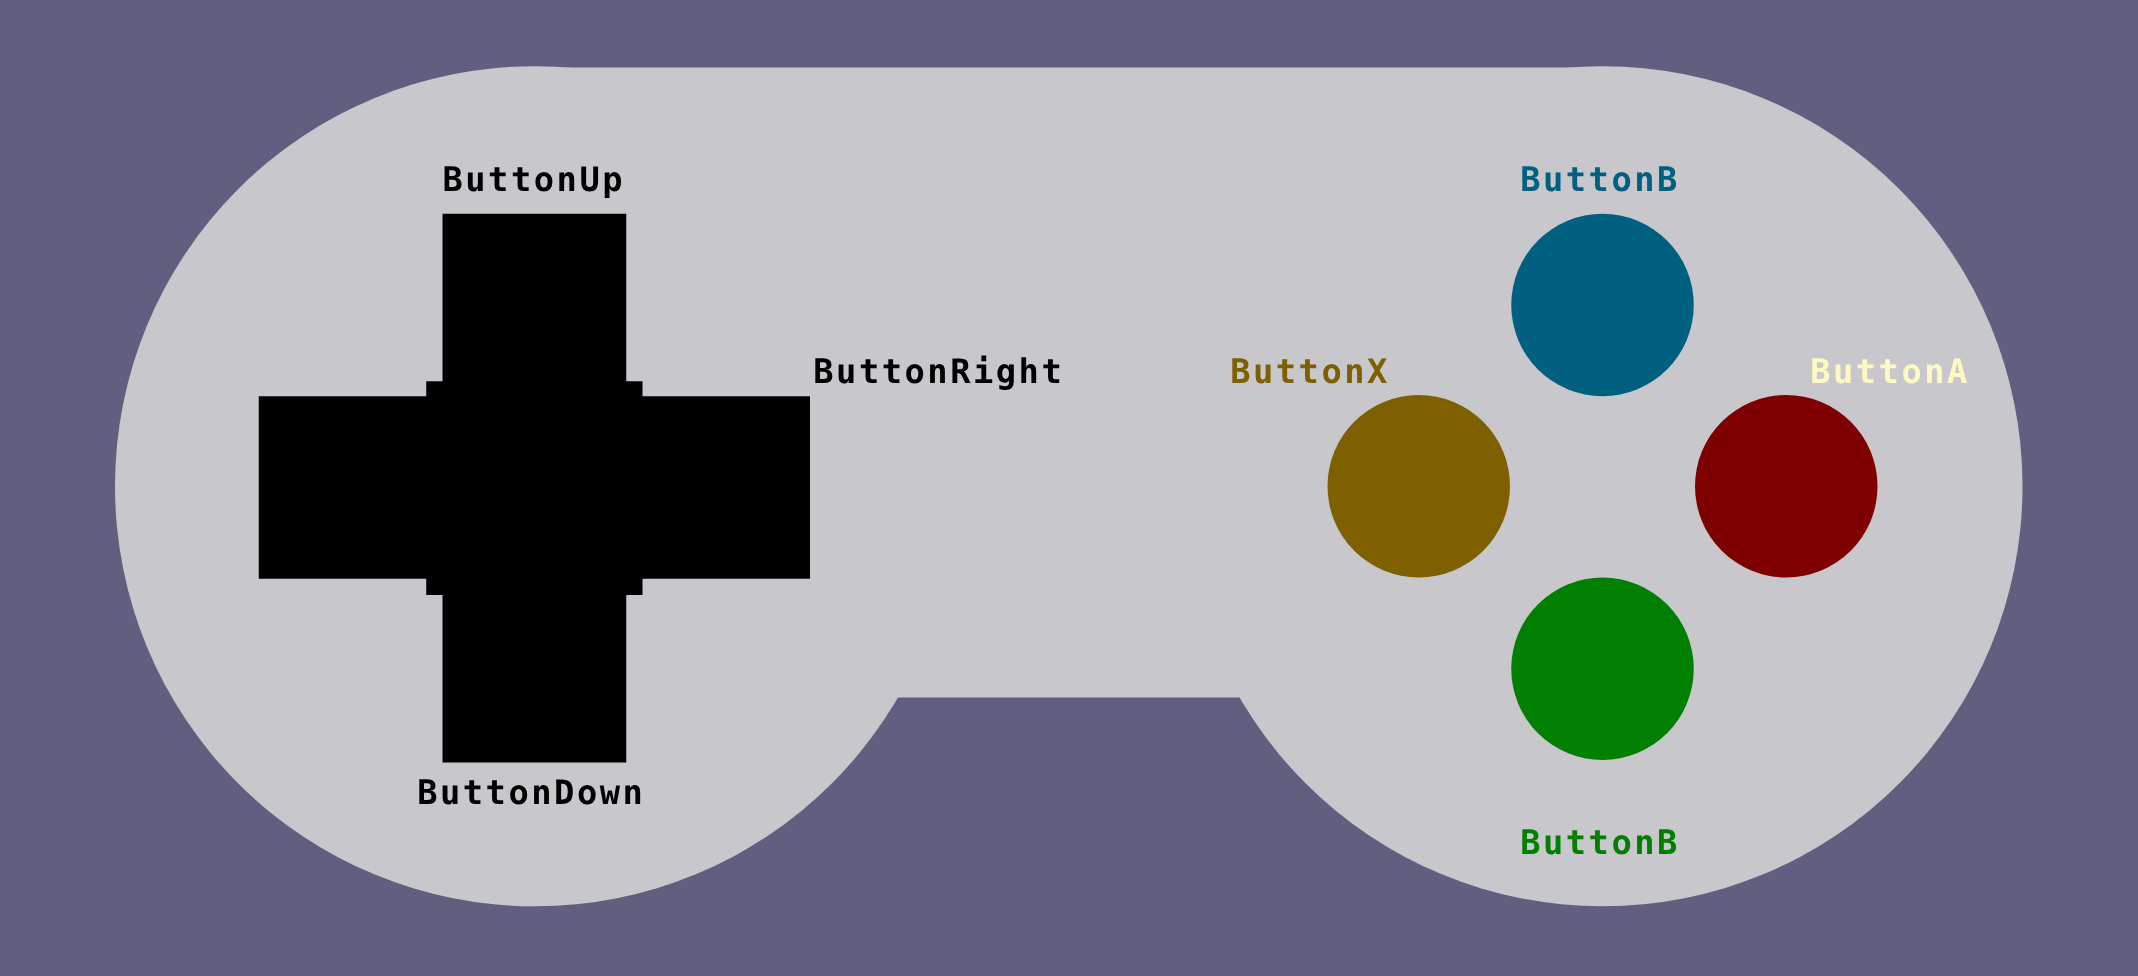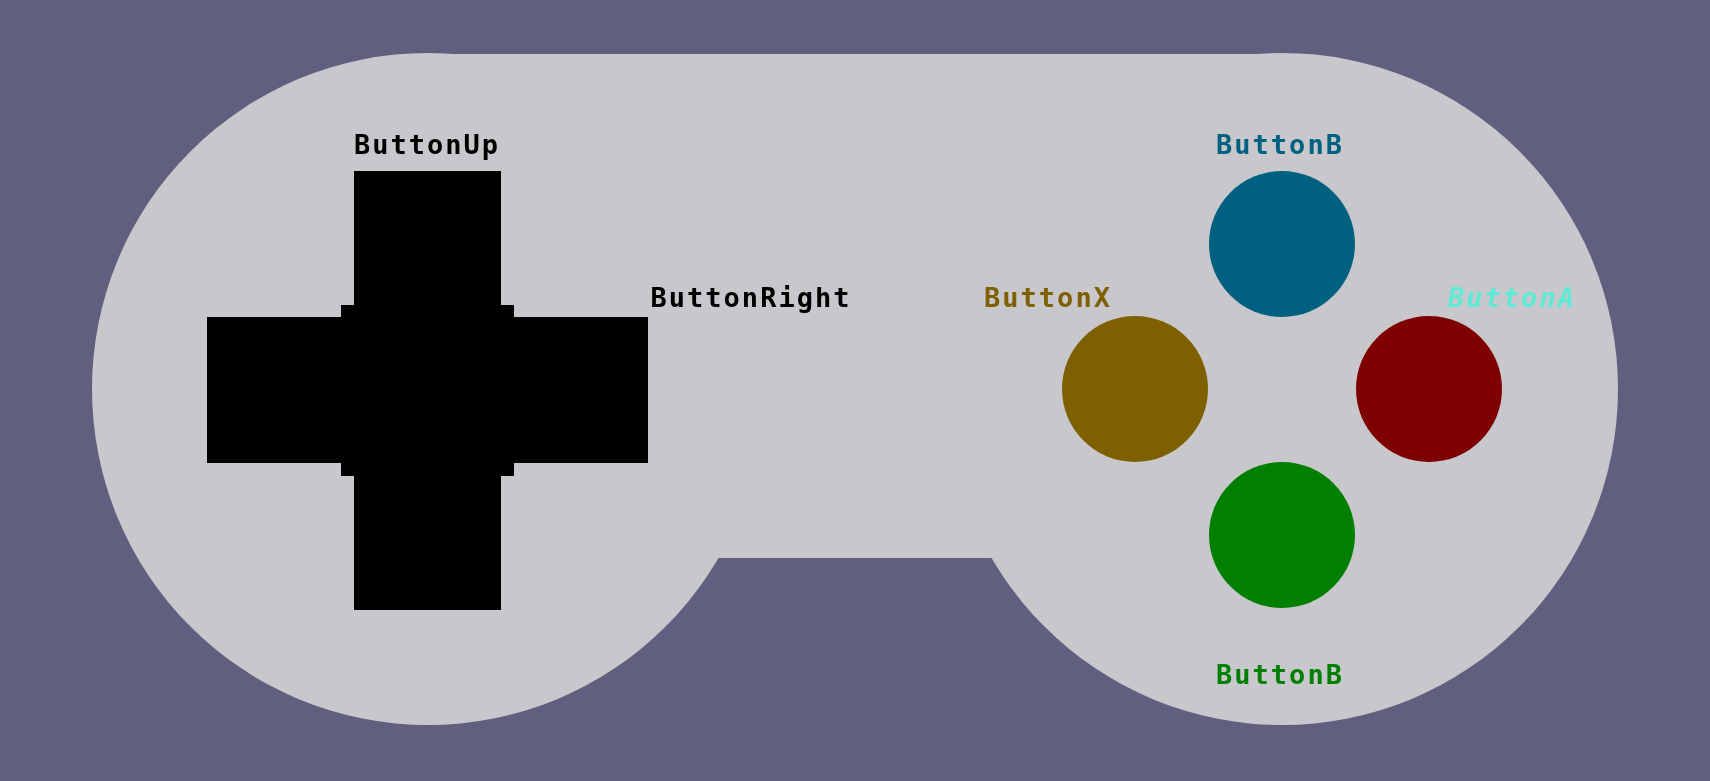--- a/index.html
+++ b/index.html
@@ -33,24 +33,25 @@
 
   <div>
     <div class="dpad-part" style="left:354px;top:171px;width:147px;height:150px;"></div>
     <div class="dpad-part" style="left:354px;top:460px;width:147px;height:150px;"></div>
     <div class="dpad-part" style="left:207px;top:317px;width:150px;height:146px;"></div>
     <div class="dpad-part" style="left:498px;top:317px;width:150px;height:146px;"></div>
     <div class="dpad-part" style="left:341px;top:305px;width:173px;height:171px;"></div>
   </div>
 
   <div class="label" style="left:427px;top:130px;color:#000;">ButtonUp</div>
+  <div class="label" style="left:425px;top:620px;color:#000;">ButtonDown</div>
   <div class="label" style="left:706px;top:283px;color:#000;margin-left:45px;">ButtonRight</div>
 
   <div class="face-btn" style="left:1209px;top:171px;background:#00607f;"></div>
   <div class="face-btn" style="left:1062px;top:316px;background:#7f6000;"></div>
   <div class="face-btn" style="left:1356px;top:316px;background:#7f0000;"></div>
   <div class="face-btn" style="left:1209px;top:462px;background:#007f00;"></div>
 
   <div class="label" style="left:1280px;top:130px;color:#00607f;">ButtonB</div>
   <div class="label" style="left:1048px;top:283px;color:#7f6000;">ButtonX</div>
-  <div class="label" style="left:1512px;top:283px;color:#5eead4;font-style:italic;">ButtonA</div>
+  <div class="label" style="left:1512px;top:283px;color:#fef9c3;">ButtonA</div>
   <div class="label" style="left:1280px;top:620px;color:#007f00;margin-top:40px;">ButtonB</div>
 </div>
 
 </body></html>

